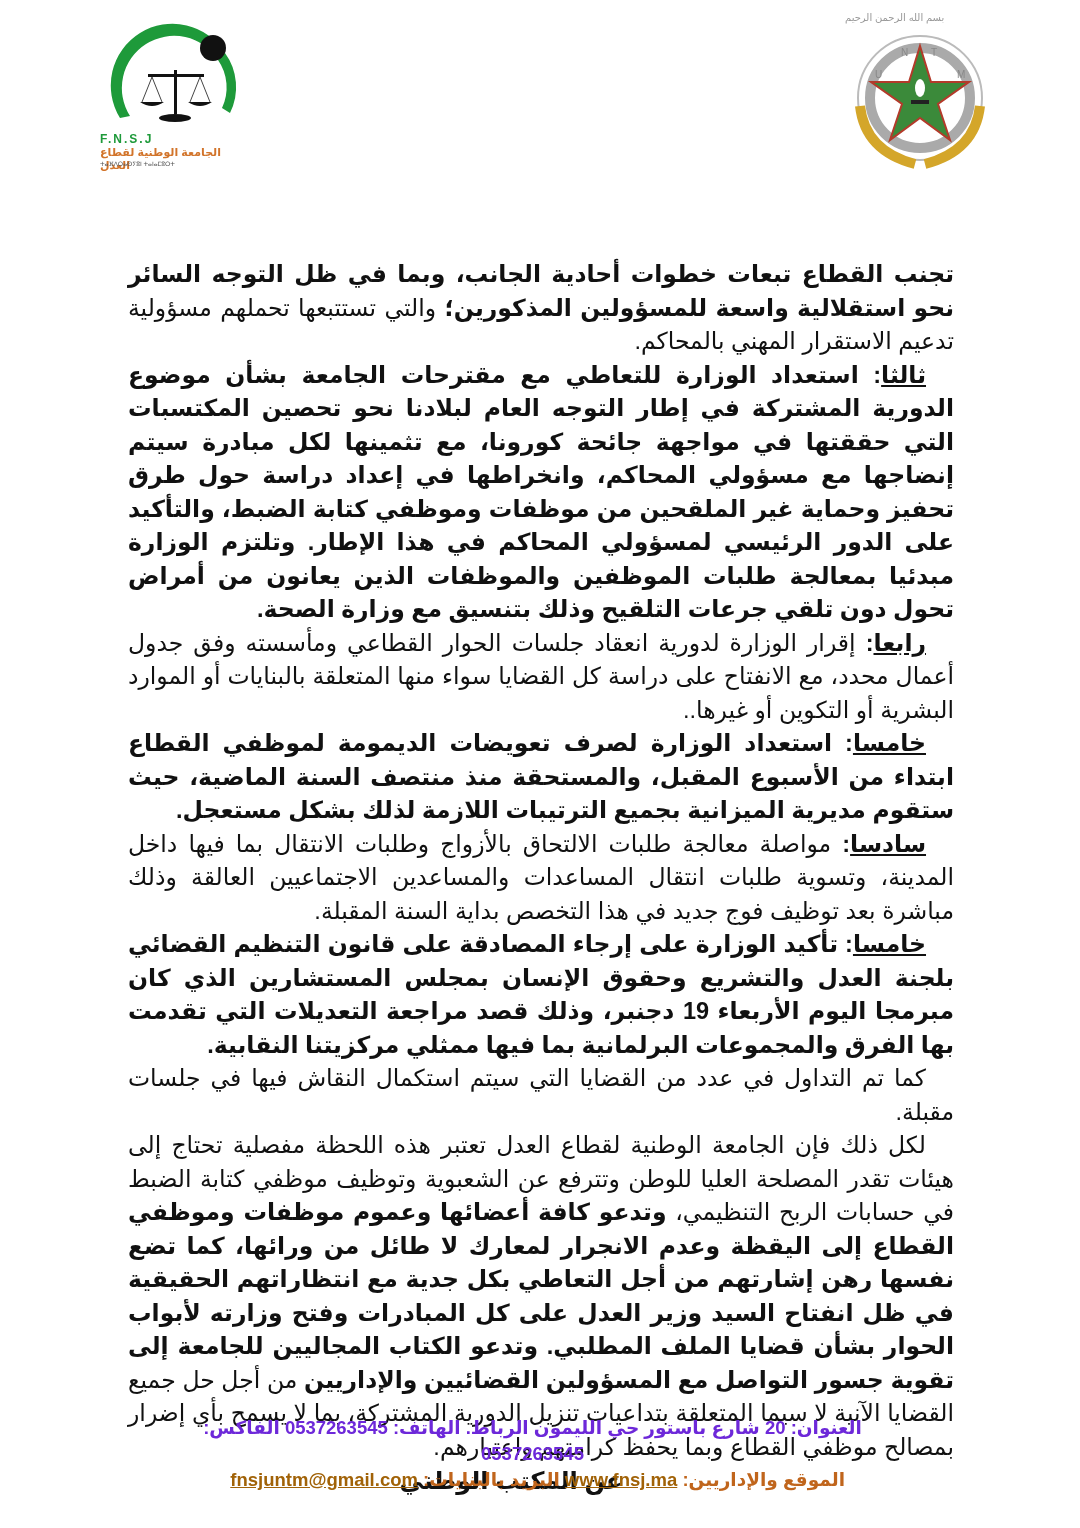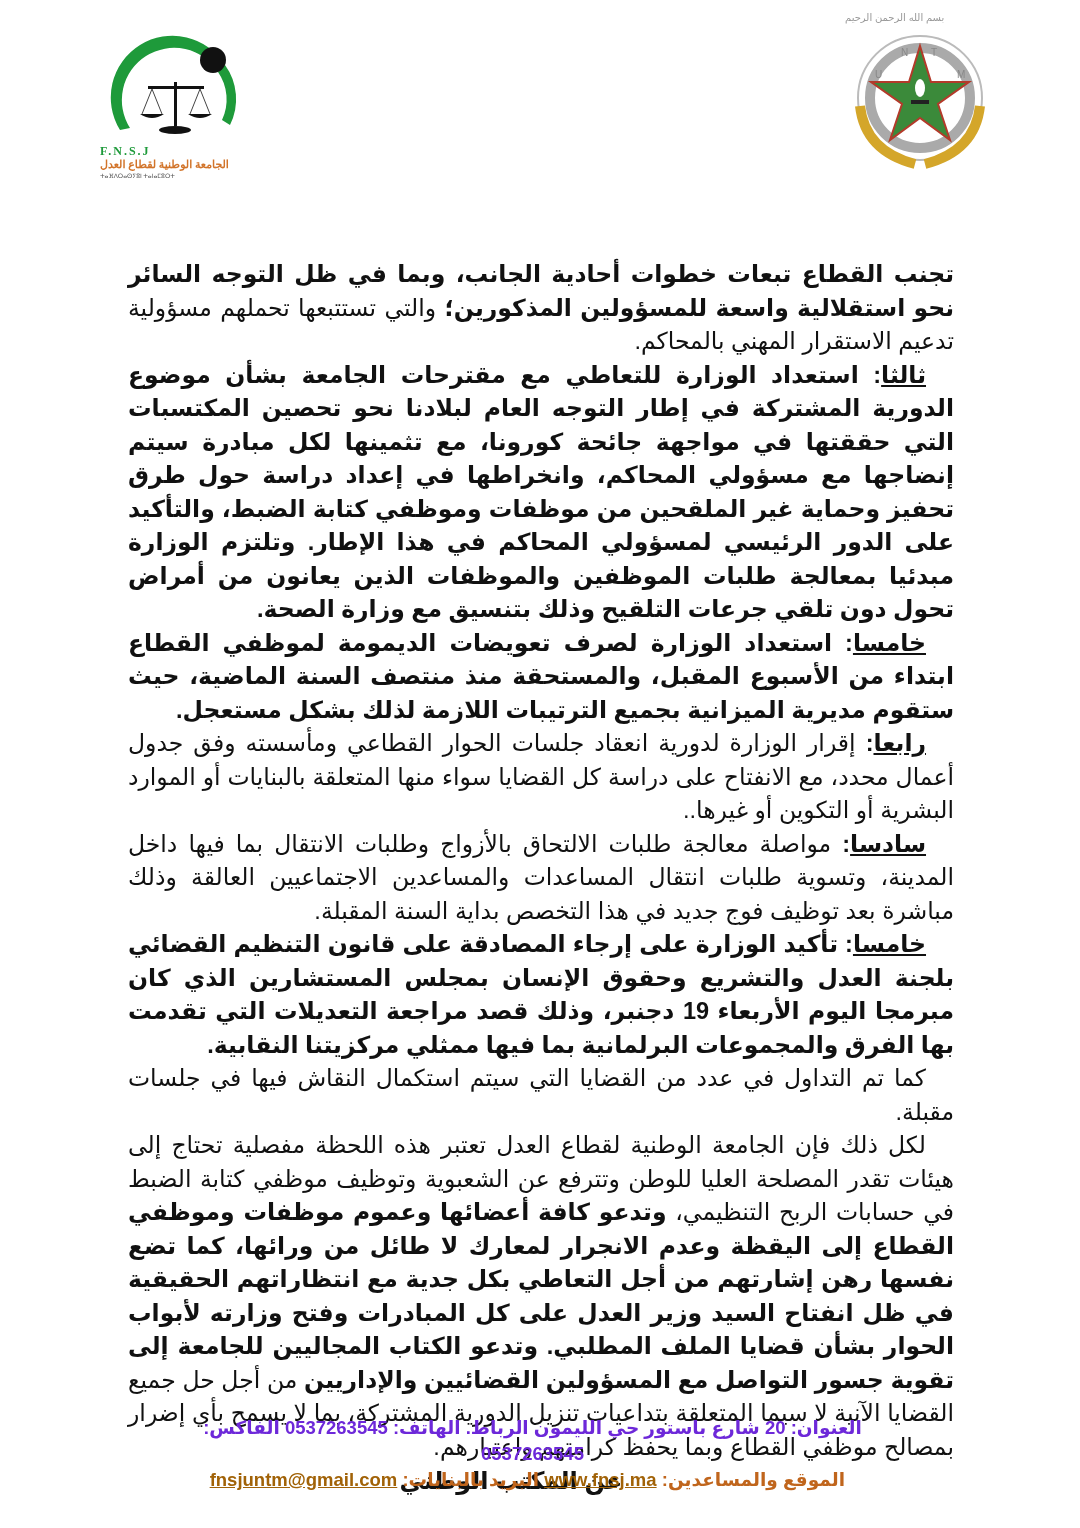--- a/index.html
+++ b/index.html
@@ -1,18 +1,18 @@
 <!DOCTYPE html>
 <html><head>
 <meta charset="utf-8">
 <style>
   html, body { margin: 0; padding: 0; background: #ffffff; }
   body { width: 1080px; height: 1528px; position: relative; overflow: hidden;
          font-family: "Liberation Sans", "DejaVu Sans", sans-serif; color: #111; }
-  .logo-left { position: absolute; left: 100px; top: 20px; width: 150px; height: 160px; font-family: Liberation Serif, serif; }
+  .logo-left { position: absolute; left: 100px; top: 8px; width: 150px; height: 160px; }
   .logo-right { position: absolute; left: 845px; top: 10px; width: 150px; height: 160px; }
   .logo-caption { position: absolute; font-size: 11px; text-align: left; }
   .doc { position: absolute; left: 128px; top: 258px; width: 826px; direction: rtl; text-align: justify;
          font-size: 23.5px; line-height: 33.5px; }
   .doc p { margin: 0; }
   .b { font-weight: bold; }
   .u { text-decoration: underline; }
   .indent { text-indent: 28px; }
   .sig { text-align: center; font-weight: bold; font-size: 24px; margin-top: 4px; padding-right: 60px; }
   .footer { position: absolute; left: 180px; top: 1415px; width: 705px; direction: rtl; text-align: right; }
@@ -60,25 +60,25 @@
   </svg>
 </div>
 
 <div class="doc">
   <p>
     <span class="b">تجنب القطاع تبعات خطوات أحادية الجانب، وبما في ظل التوجه السائر نحو استقلالية واسعة للمسؤولين المذكورين؛</span><span> والتي تستتبعها تحملهم مسؤولية تدعيم الاستقرار المهني بالمحاكم.</span>
   </p>
   <p class="indent b">
     <span class="u">ثالثا</span><span>: </span><span>استعداد الوزارة للتعاطي مع مقترحات الجامعة بشأن موضوع الدورية المشتركة في إطار التوجه العام لبلادنا نحو تحصين المكتسبات التي حققتها في مواجهة جائحة كورونا، مع تثمينها لكل مبادرة سيتم إنضاجها مع مسؤولي المحاكم، وانخراطها في إعداد دراسة حول طرق تحفيز وحماية غير الملقحين من موظفات وموظفي كتابة الضبط، والتأكيد على الدور الرئيسي لمسؤولي المحاكم في هذا الإطار. وتلتزم الوزارة مبدئيا بمعالجة طلبات الموظفين والموظفات الذين يعانون من أمراض تحول دون تلقي جرعات التلقيح وذلك بتنسيق مع وزارة الصحة.</span>
   </p>
+  <p class="indent">
+    <span class="u b">رابعا</span><span class="b">: </span><span>إقرار الوزارة لدورية انعقاد جلسات الحوار القطاعي ومأسسته وفق جدول أعمال محدد، مع الانفتاح على دراسة كل القضايا سواء منها المتعلقة بالبنايات أو الموارد البشرية أو التكوين أو غيرها..</span>
+  </p>
   <p class="indent b">
     <span class="u">خامسا</span><span>: </span><span>استعداد الوزارة لصرف تعويضات الديمومة لموظفي القطاع ابتداء من الأسبوع المقبل، والمستحقة منذ منتصف السنة الماضية، حيث ستقوم مديرية الميزانية بجميع الترتيبات اللازمة لذلك بشكل مستعجل.</span>
-  </p>
-  <p class="indent">
-    <span class="u b">رابعا</span><span class="b">: </span><span>إقرار الوزارة لدورية انعقاد جلسات الحوار القطاعي ومأسسته وفق جدول أعمال محدد، مع الانفتاح على دراسة كل القضايا سواء منها المتعلقة بالبنايات أو الموارد البشرية أو التكوين أو غيرها..</span>
   </p>
   <p class="indent">
     <span class="u b">سادسا</span><span class="b">: </span><span>مواصلة معالجة طلبات الالتحاق بالأزواج وطلبات الانتقال بما فيها داخل المدينة، وتسوية طلبات انتقال المساعدات والمساعدين الاجتماعيين العالقة وذلك مباشرة بعد توظيف فوج جديد في هذا التخصص بداية السنة المقبلة.</span>
   </p>
   <p class="indent b">
     <span class="u">خامسا</span><span>: </span><span>تأكيد الوزارة على إرجاء المصادقة على قانون التنظيم القضائي بلجنة العدل والتشريع وحقوق الإنسان بمجلس المستشارين الذي كان مبرمجا اليوم الأربعاء 19 دجنبر، وذلك قصد مراجعة التعديلات التي تقدمت بها الفرق والمجموعات البرلمانية بما فيها ممثلي مركزيتنا النقابية.</span>
   </p>
   <p class="indent">
     <span>كما تم التداول في عدد من القضايا التي سيتم استكمال النقاش فيها في جلسات مقبلة.</span>
   </p>
@@ -91,18 +91,18 @@
 <div class="footer">
   <div class="line1">
     <span>العنوان:</span>
     <span>20 شارع باستور حي الليمون الرباط.</span>
     <span>الهاتف:</span>
     <span>0537263545</span>
     <span>الفاكس:</span>
     <span>0537263545</span>
   </div>
   <div class="line2" style="padding-right:40px;">
-    <span>الموقع والمساعدين:</span>
+    <span>الموقع والإداريين:</span>
     <a>www.fnsj.ma</a>
     <span>البريد بالبنايات:</span>
     <a>fnsjuntm@gmail.com</a>
   </div>
 </div>
 
 </body></html>

